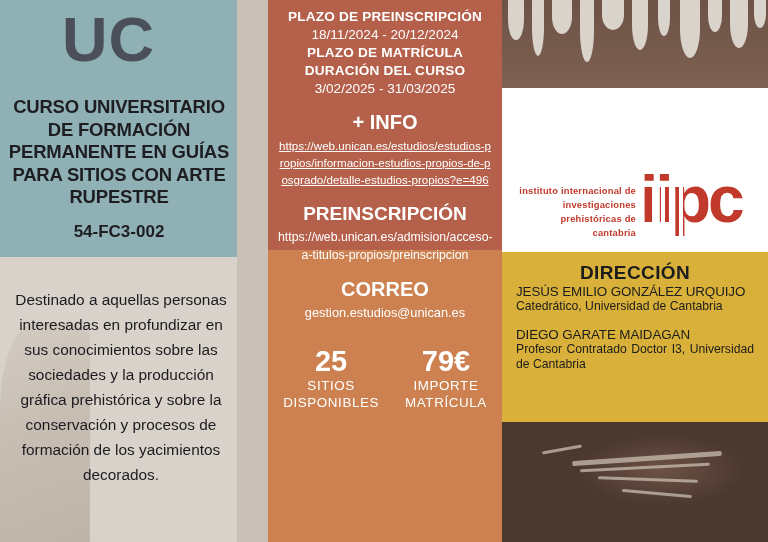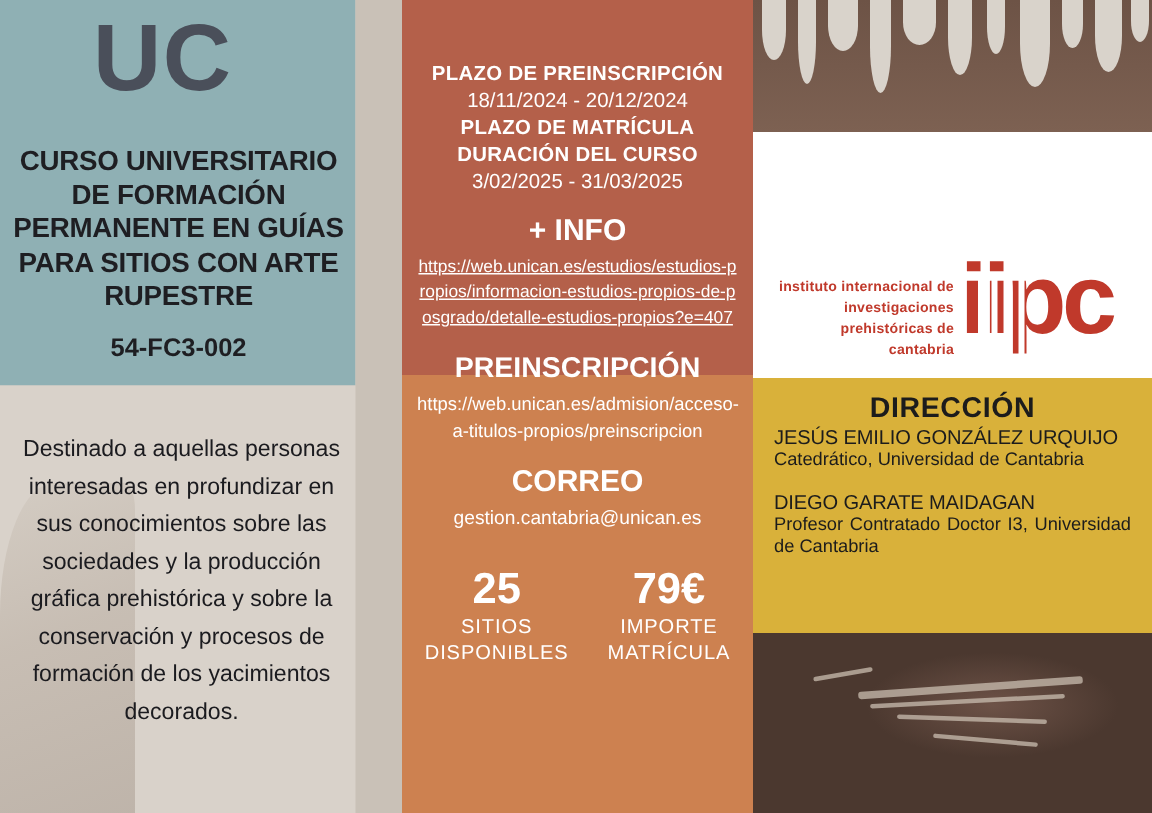--- a/index.html
+++ b/index.html
@@ -125,21 +125,20 @@
     background: #cd8150;
   }
   .mid-inner {
     position: relative;
     padding: 8px 10px 0 10px;
     text-align: center;
     color: #ffffff;
   }
   .dates-block {
     line-height: 1.30;
-    margin-top: 32px;
   }
   .date-label {
     font-weight: bold;
     font-size: 13.6px;
     letter-spacing: 0.2px;
   }
   .date-value {
     font-size: 13.6px;
     margin-bottom: 1px;
   }
@@ -386,27 +385,27 @@
     <div class="mid-inner">
       <div class="dates-block">
         <div class="date-label">PLAZO DE PREINSCRIPCIÓN</div>
         <div class="date-value">18/11/2024 - 20/12/2024</div>
         <div class="date-label">PLAZO DE MATRÍCULA</div>
         <div class="date-label">DURACIÓN DEL CURSO</div>
         <div class="date-value">3/02/2025 - 31/03/2025</div>
       </div>
 
       <div class="mid-head">+ INFO</div>
-      <a class="mid-link" href="#">https://web.unican.es/estudios/estudios-propios/informacion-estudios-propios-de-posgrado/detalle-estudios-propios?e=407</a>
+      <a class="mid-link" href="#">https://web.unican.es/estudios/estudios-propios/informacion-estudios-propios-de-posgrado/detalle-estudios-propios?e=496</a>
 
       <div class="mid-head small">PREINSCRIPCIÓN</div>
       <div class="mid-plain">https://web.unican.es/admision/acceso-a-titulos-propios/preinscripcion</div>
 
       <div class="mid-head">CORREO</div>
-      <div class="mid-mail">gestion.cantabria@unican.es</div>
+      <div class="mid-mail">gestion.estudios@unican.es</div>
 
       <div class="stats">
         <div class="stat">
           <div class="stat-num">25</div>
           <div class="stat-l1">SITIOS</div>
           <div class="stat-l2">DISPONIBLES</div>
         </div>
         <div class="stat">
           <div class="stat-num">79€</div>
           <div class="stat-l1">IMPORTE</div>

